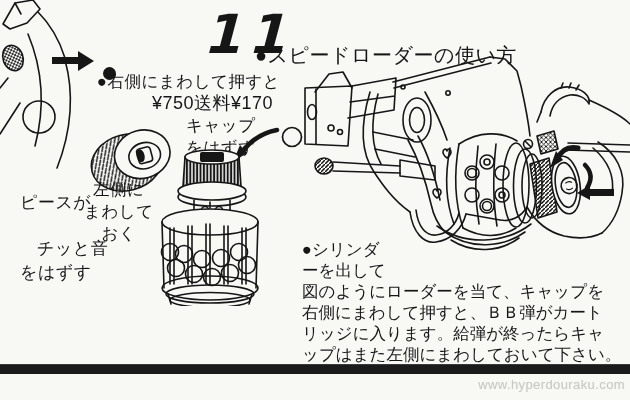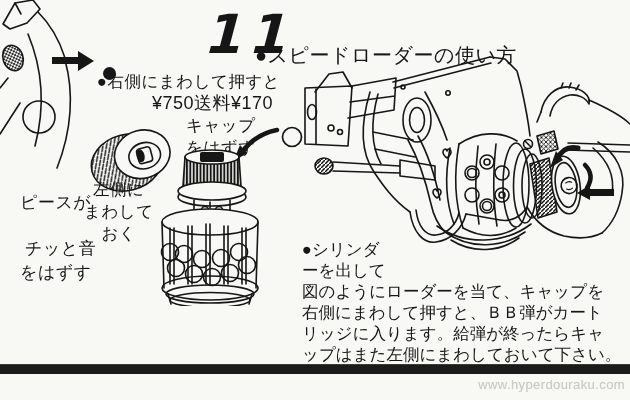--- a/index.html
+++ b/index.html
@@ -238,19 +238,19 @@
 
   <div class="abs jp para" style="left:302px;top:231px;width:330px;">●シリンダ
 ーを出して
 図のようにローダーを当て、キャップを
 右側にまわして押すと、ＢＢ弾がカート
 リッジに入ります。給弾が終ったらキャ
 ップはまた左側にまわしておいて下さい。</div>
 
 
   <div class="abs jp frag-txt" style="left:0;top:184px;">ピースが</div>
-  <div class="abs jp frag-txt" style="left:5px;top:230px;">チッと音</div>
+  <div class="abs jp frag-txt" style="left:17px;top:230px;">チッと音</div>
   <div class="abs jp frag-txt" style="left:0;top:254px;">をはずす</div>
 
   <div class="abs rule"></div>
   <div class="abs watermark">www.hyperdouraku.com</div>
 
 </div>
 
 </body></html>

